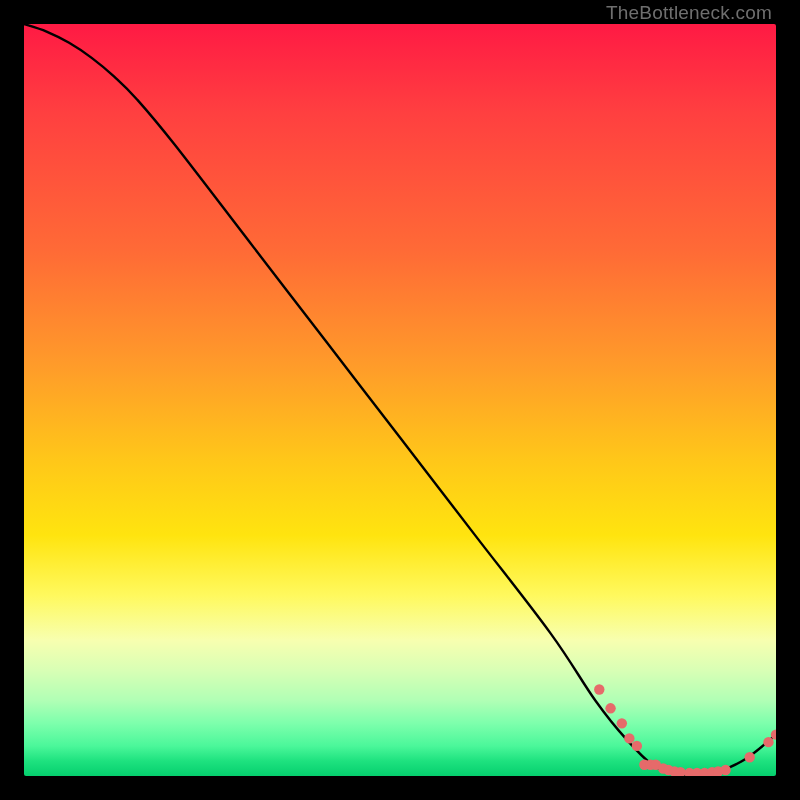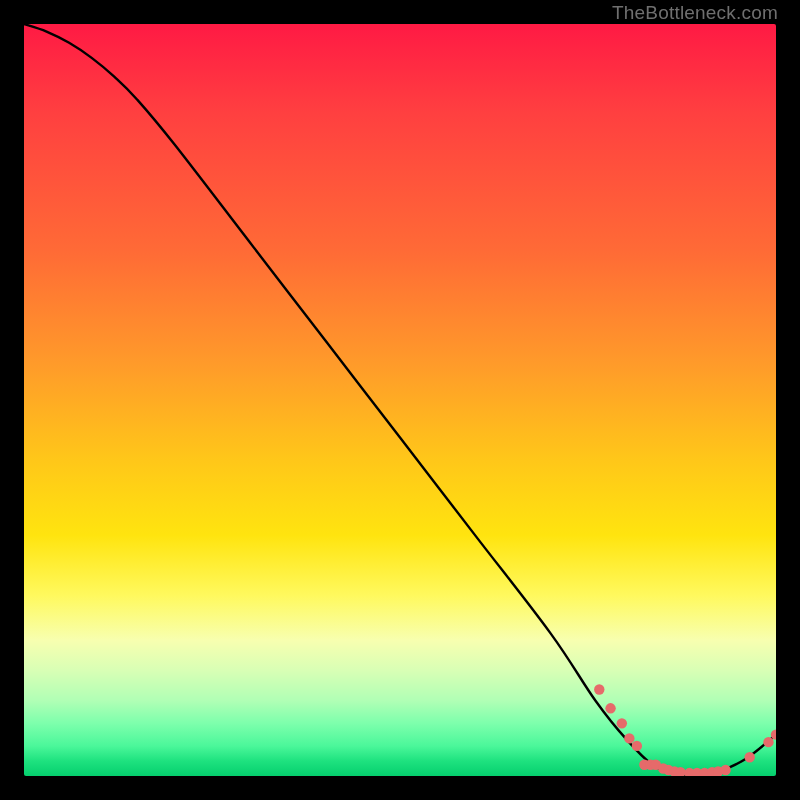--- a/index.html
+++ b/index.html
@@ -46,21 +46,21 @@
       #05cf6e 100%
     );
   }
   .svg-layer {
     position: absolute;
     inset: 0;
   }
   .watermark {
     position: absolute;
     top: 2px;
-    right: 22px;
+    right: 28px;
     color: #6f6f6f;
     font-size: 19px;
     letter-spacing: 0.2px;
     font-weight: 400;
   }
 </style>
 </head>
 <body>
 
 <div class="frame">

